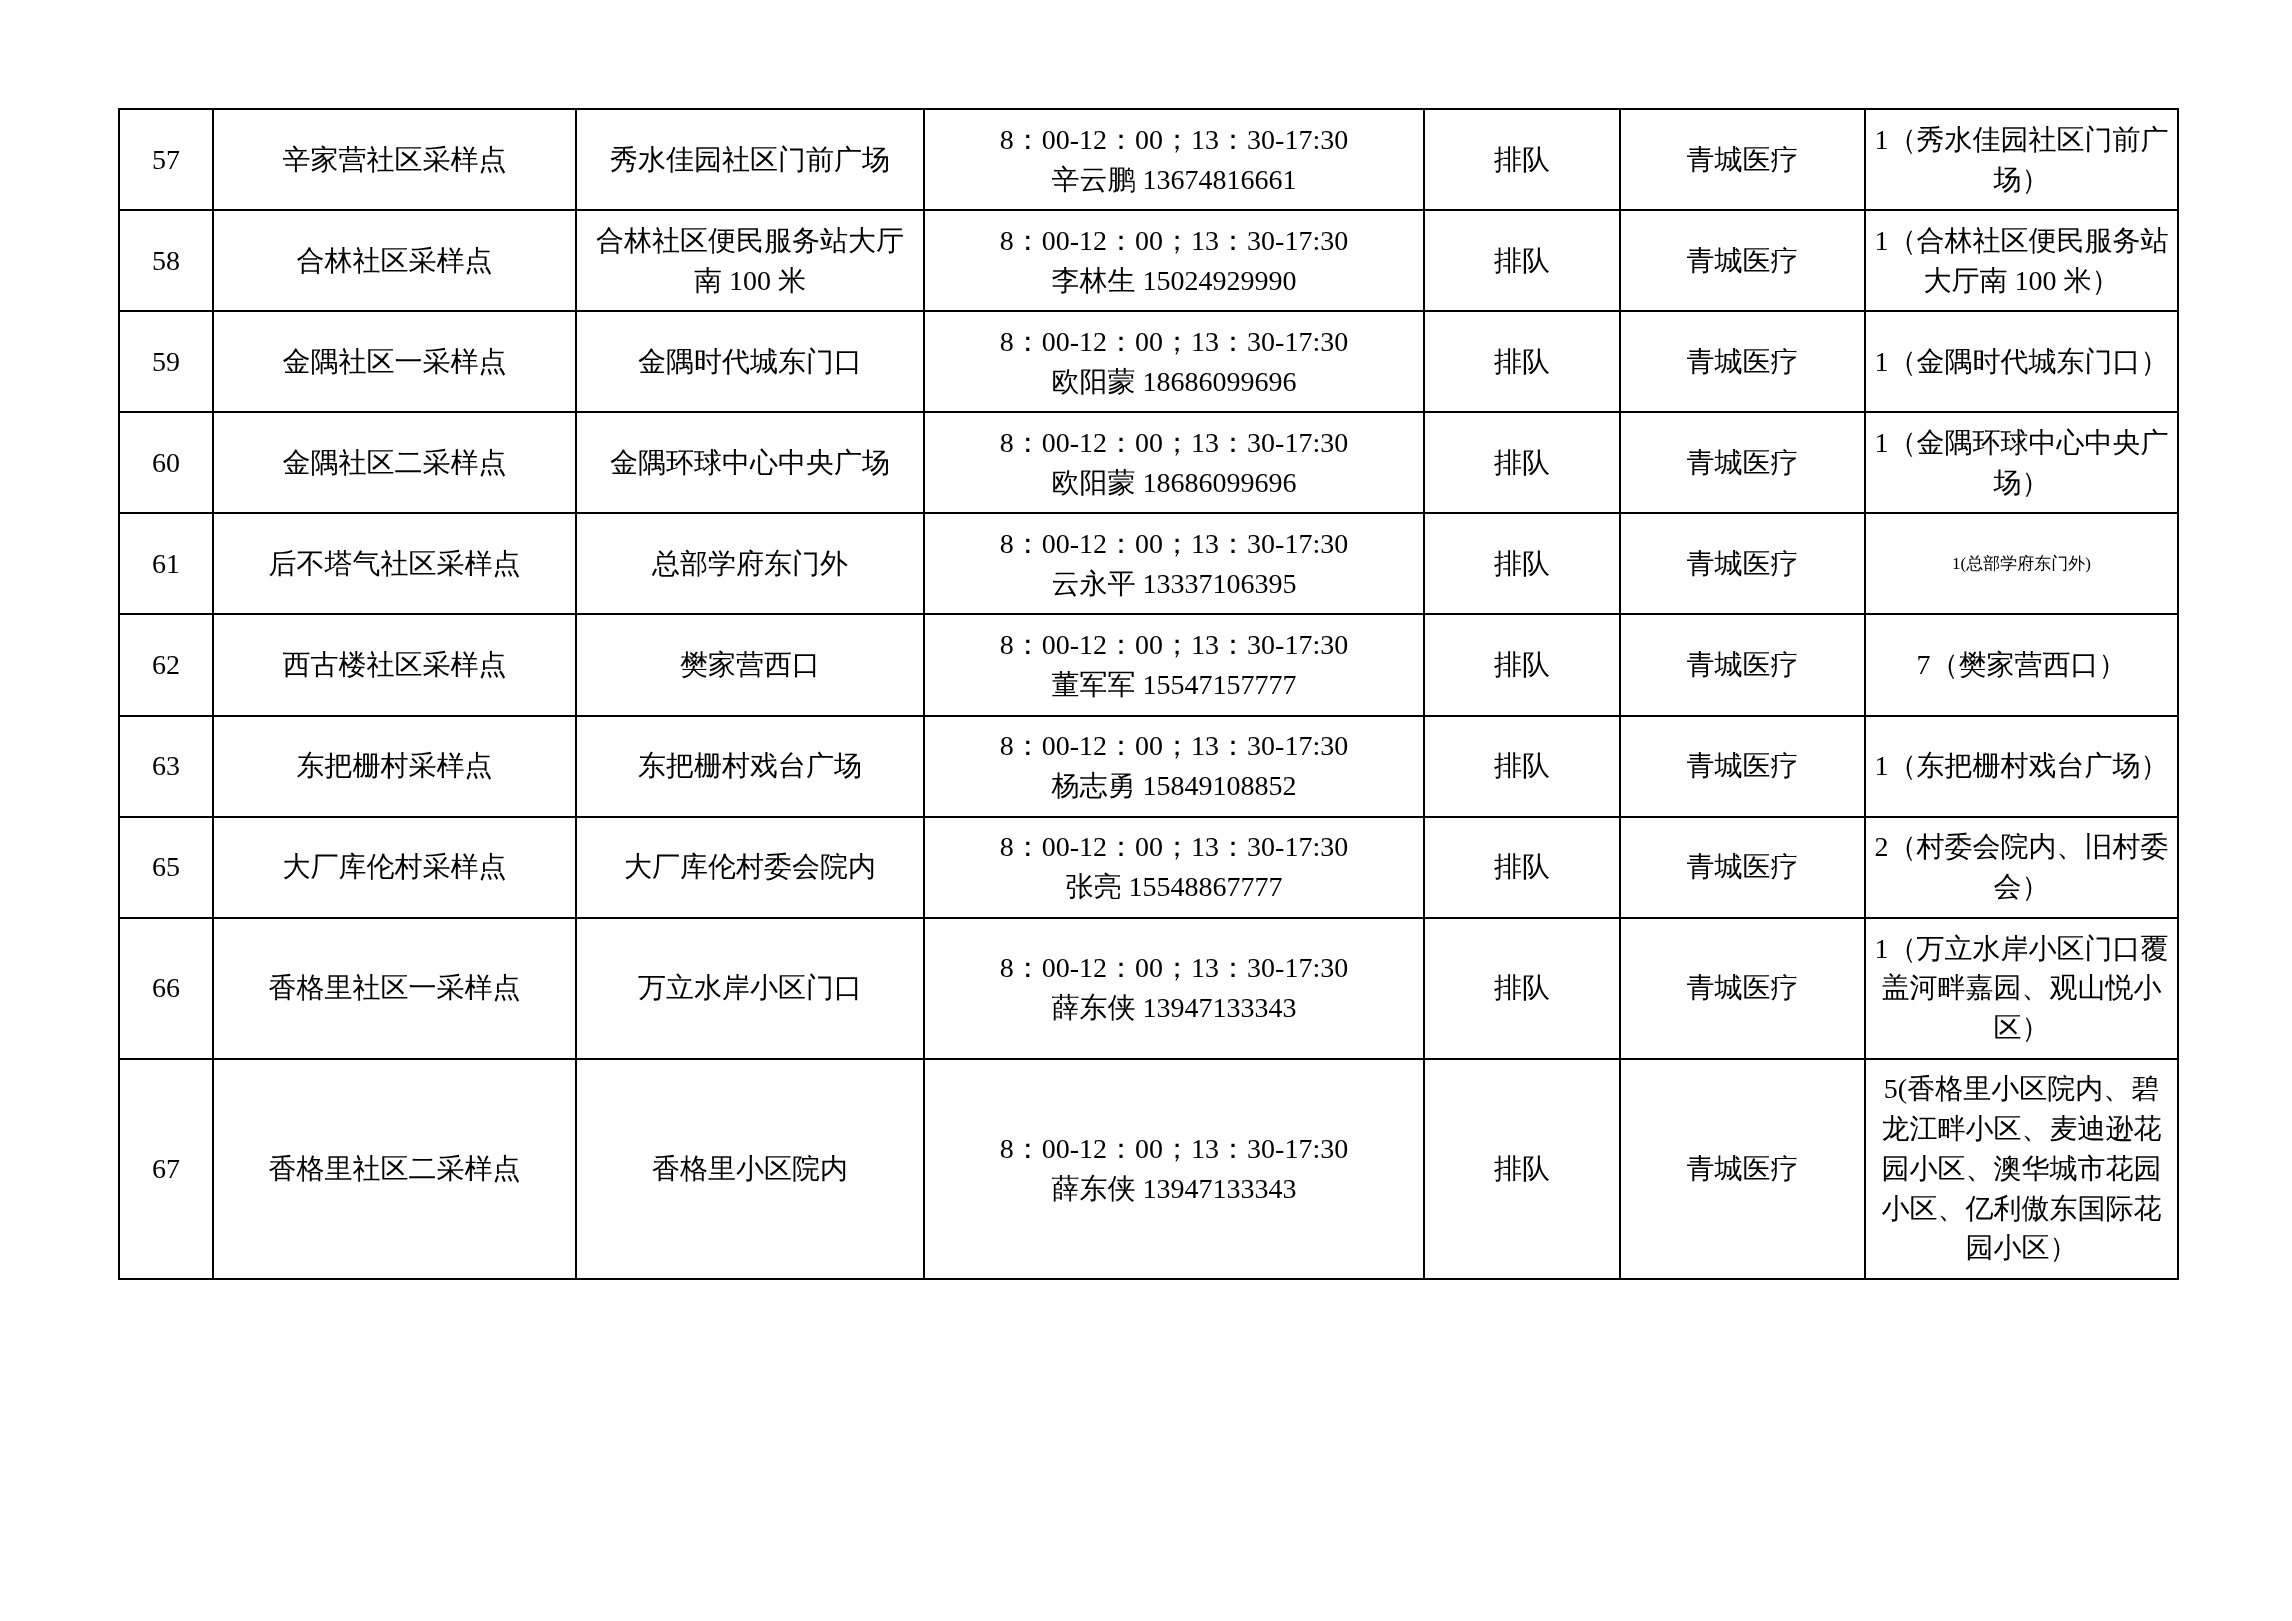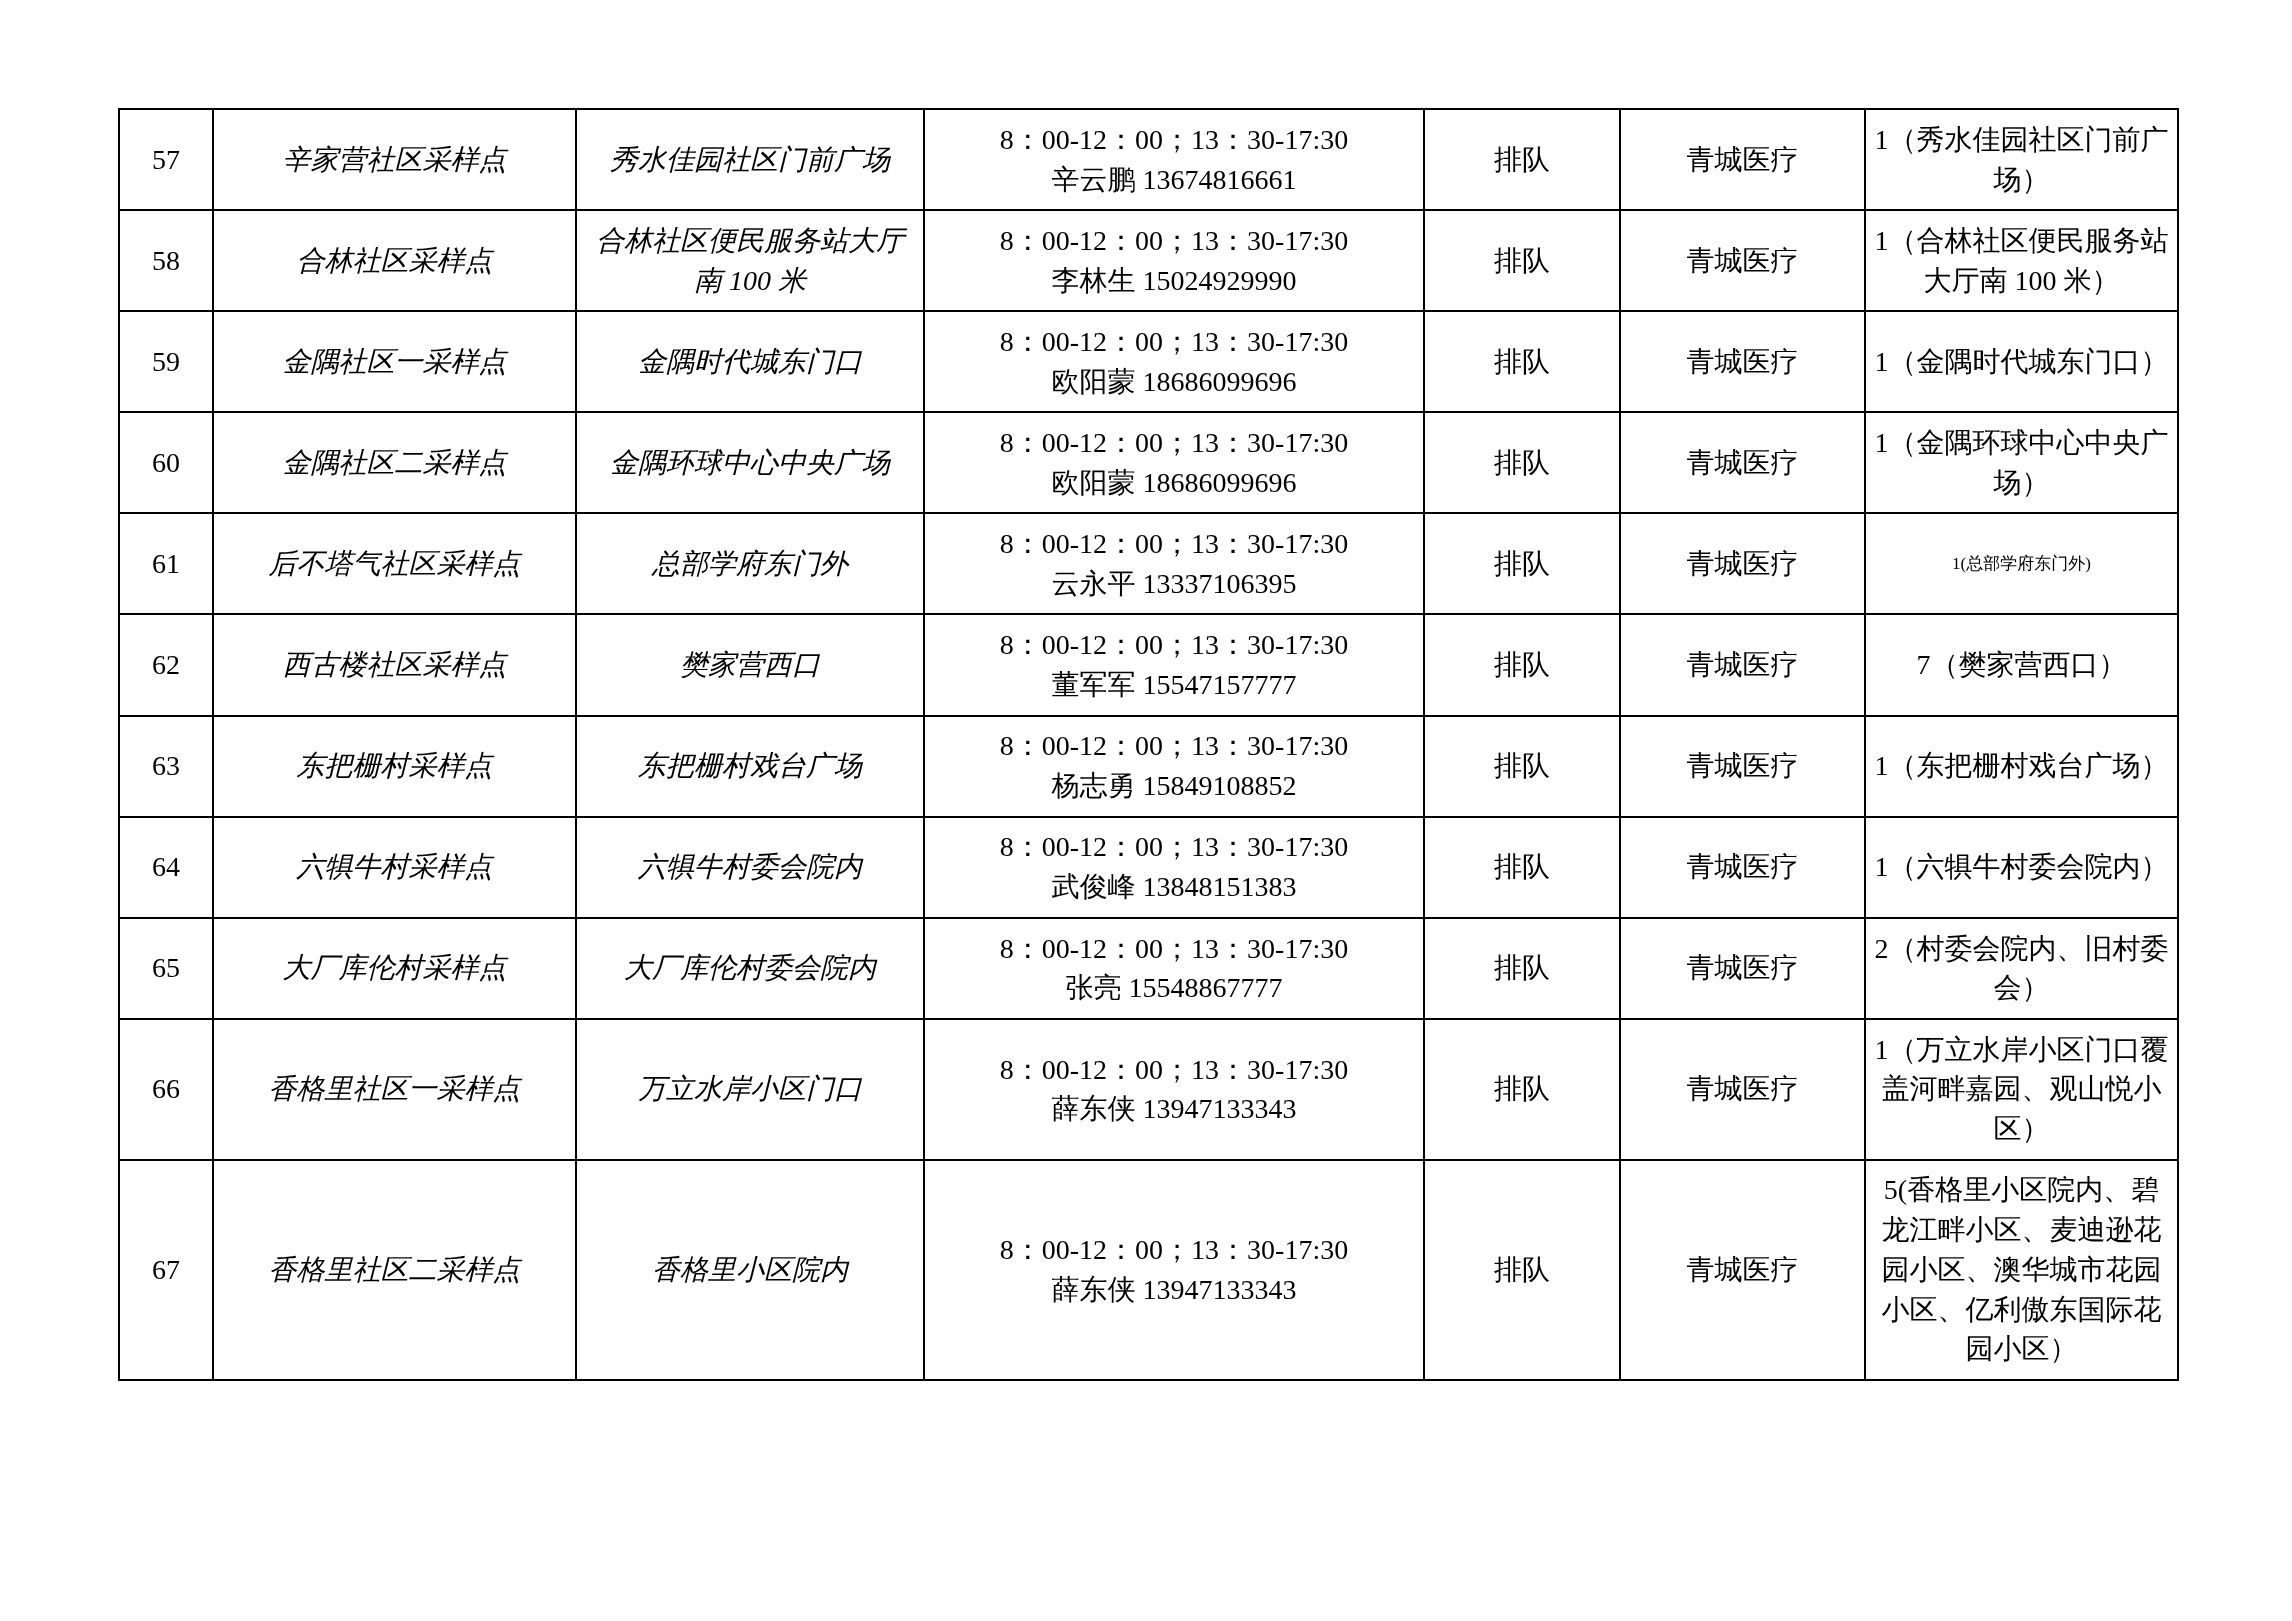--- a/index.html
+++ b/index.html
@@ -60,21 +60,20 @@
   td.cover-cell {
     font-size: 27.4px;
     line-height: 1.45;
   }
   td.cover-cell.nowrap-cover {
     white-space: nowrap;
     font-size: 17px;
   }
   td.name-cell, td.addr-cell {
     font-size: 29px;
-    font-style: italic;
   }
   td.mode-cell, td.org-cell {
     font-size: 29px;
     white-space: nowrap;
   }
 </style>
 </head>
 <body>
 
 <div class="page">
@@ -167,32 +166,20 @@
         <td class="addr-cell">东把栅村戏台广场</td>
         <td class="time-cell">
           <span class="tline1">8：00-12：00；13：30-17:30</span>
           <span class="tline2">杨志勇 15849108852</span>
         </td>
         <td class="mode-cell">排队</td>
         <td class="org-cell">青城医疗</td>
         <td class="cover-cell">1（东把栅村戏台广场）</td>
       </tr>
       <tr>
-        <td class="index-cell">64</td>
-        <td class="name-cell">六犋牛村采样点</td>
-        <td class="addr-cell">六犋牛村委会院内</td>
-        <td class="time-cell">
-          <span class="tline1">8：00-12：00；13：30-17:30</span>
-          <span class="tline2">武俊峰 13848151383</span>
-        </td>
-        <td class="mode-cell">排队</td>
-        <td class="org-cell">青城医疗</td>
-        <td class="cover-cell">1（六犋牛村委会院内）</td>
-      </tr>
-      <tr>
         <td class="index-cell">65</td>
         <td class="name-cell">大厂库伦村采样点</td>
         <td class="addr-cell">大厂库伦村委会院内</td>
         <td class="time-cell">
           <span class="tline1">8：00-12：00；13：30-17:30</span>
           <span class="tline2">张亮 15548867777</span>
         </td>
         <td class="mode-cell">排队</td>
         <td class="org-cell">青城医疗</td>
         <td class="cover-cell">2（村委会院内、旧村委会）</td>

